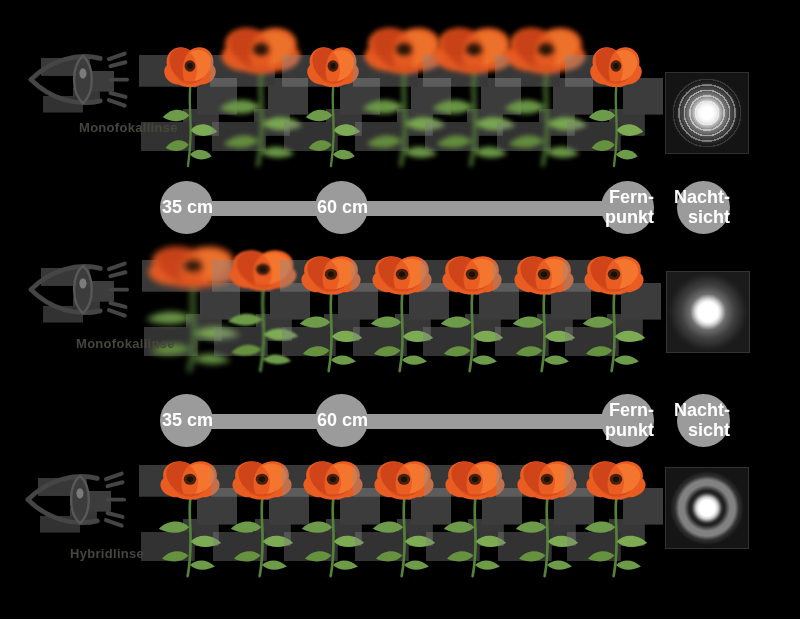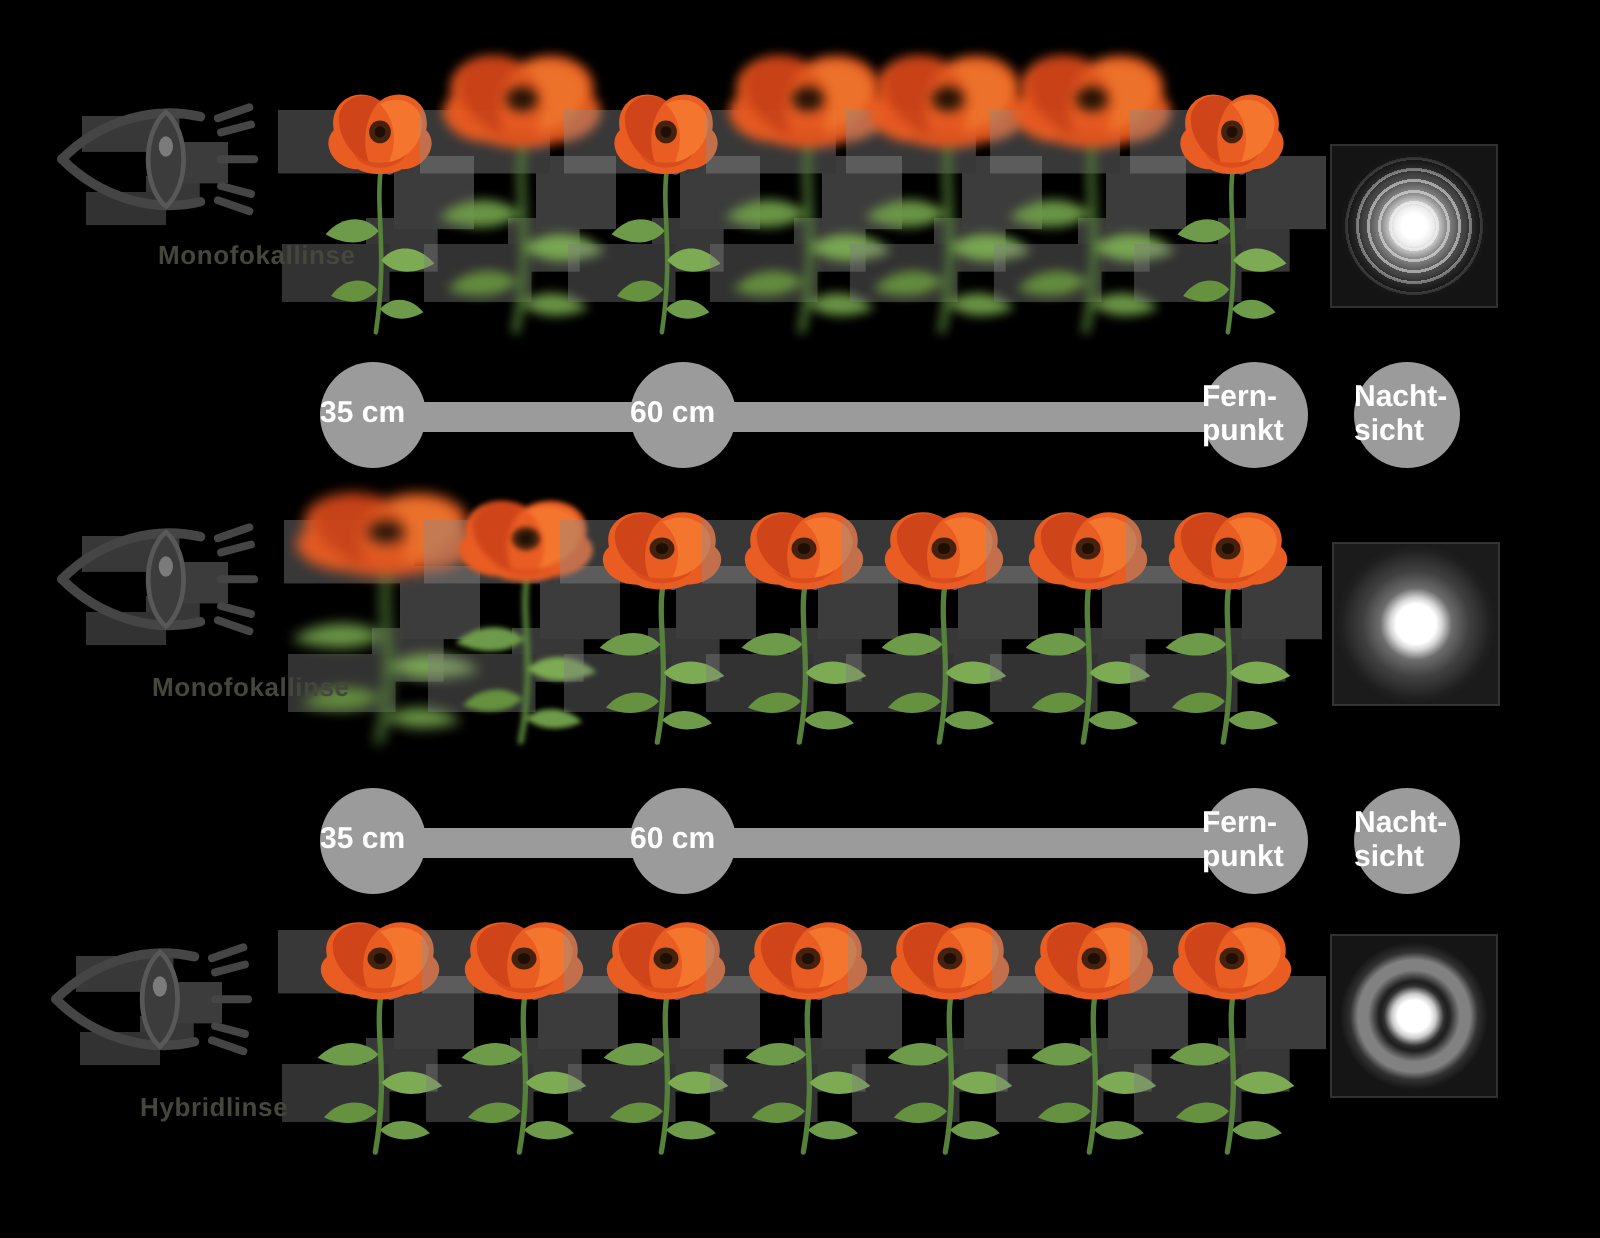--- a/index.html
+++ b/index.html
@@ -66,22 +66,22 @@
 
   
   .scale{position:absolute;left:0;width:800px;height:54px;}
   .scale-bar{
     position:absolute;left:166px;top:20px;width:482px;height:15px;
     background:#9b9b9b;border-radius:3px;
   }
   .stop{
     position:absolute;top:0;width:53px;height:53px;border-radius:50%;
     background:#9b9b9b;color:#fff;display:flex;flex-direction:column;
-    align-items:flex-start;justify-content:center;
-    font-size:15px;font-weight:600;line-height:1.08;text-align:center;
+    align-items:flex-end;justify-content:center;
+    font-size:18px;font-weight:600;line-height:1.08;text-align:center;
   }
 </style>
 </head>
 <body>
 
 <div id="stage">
 
   <svg width="0" height="0" style="position:absolute" aria-hidden="true">
     <defs>
       <g id="poppy-def">

